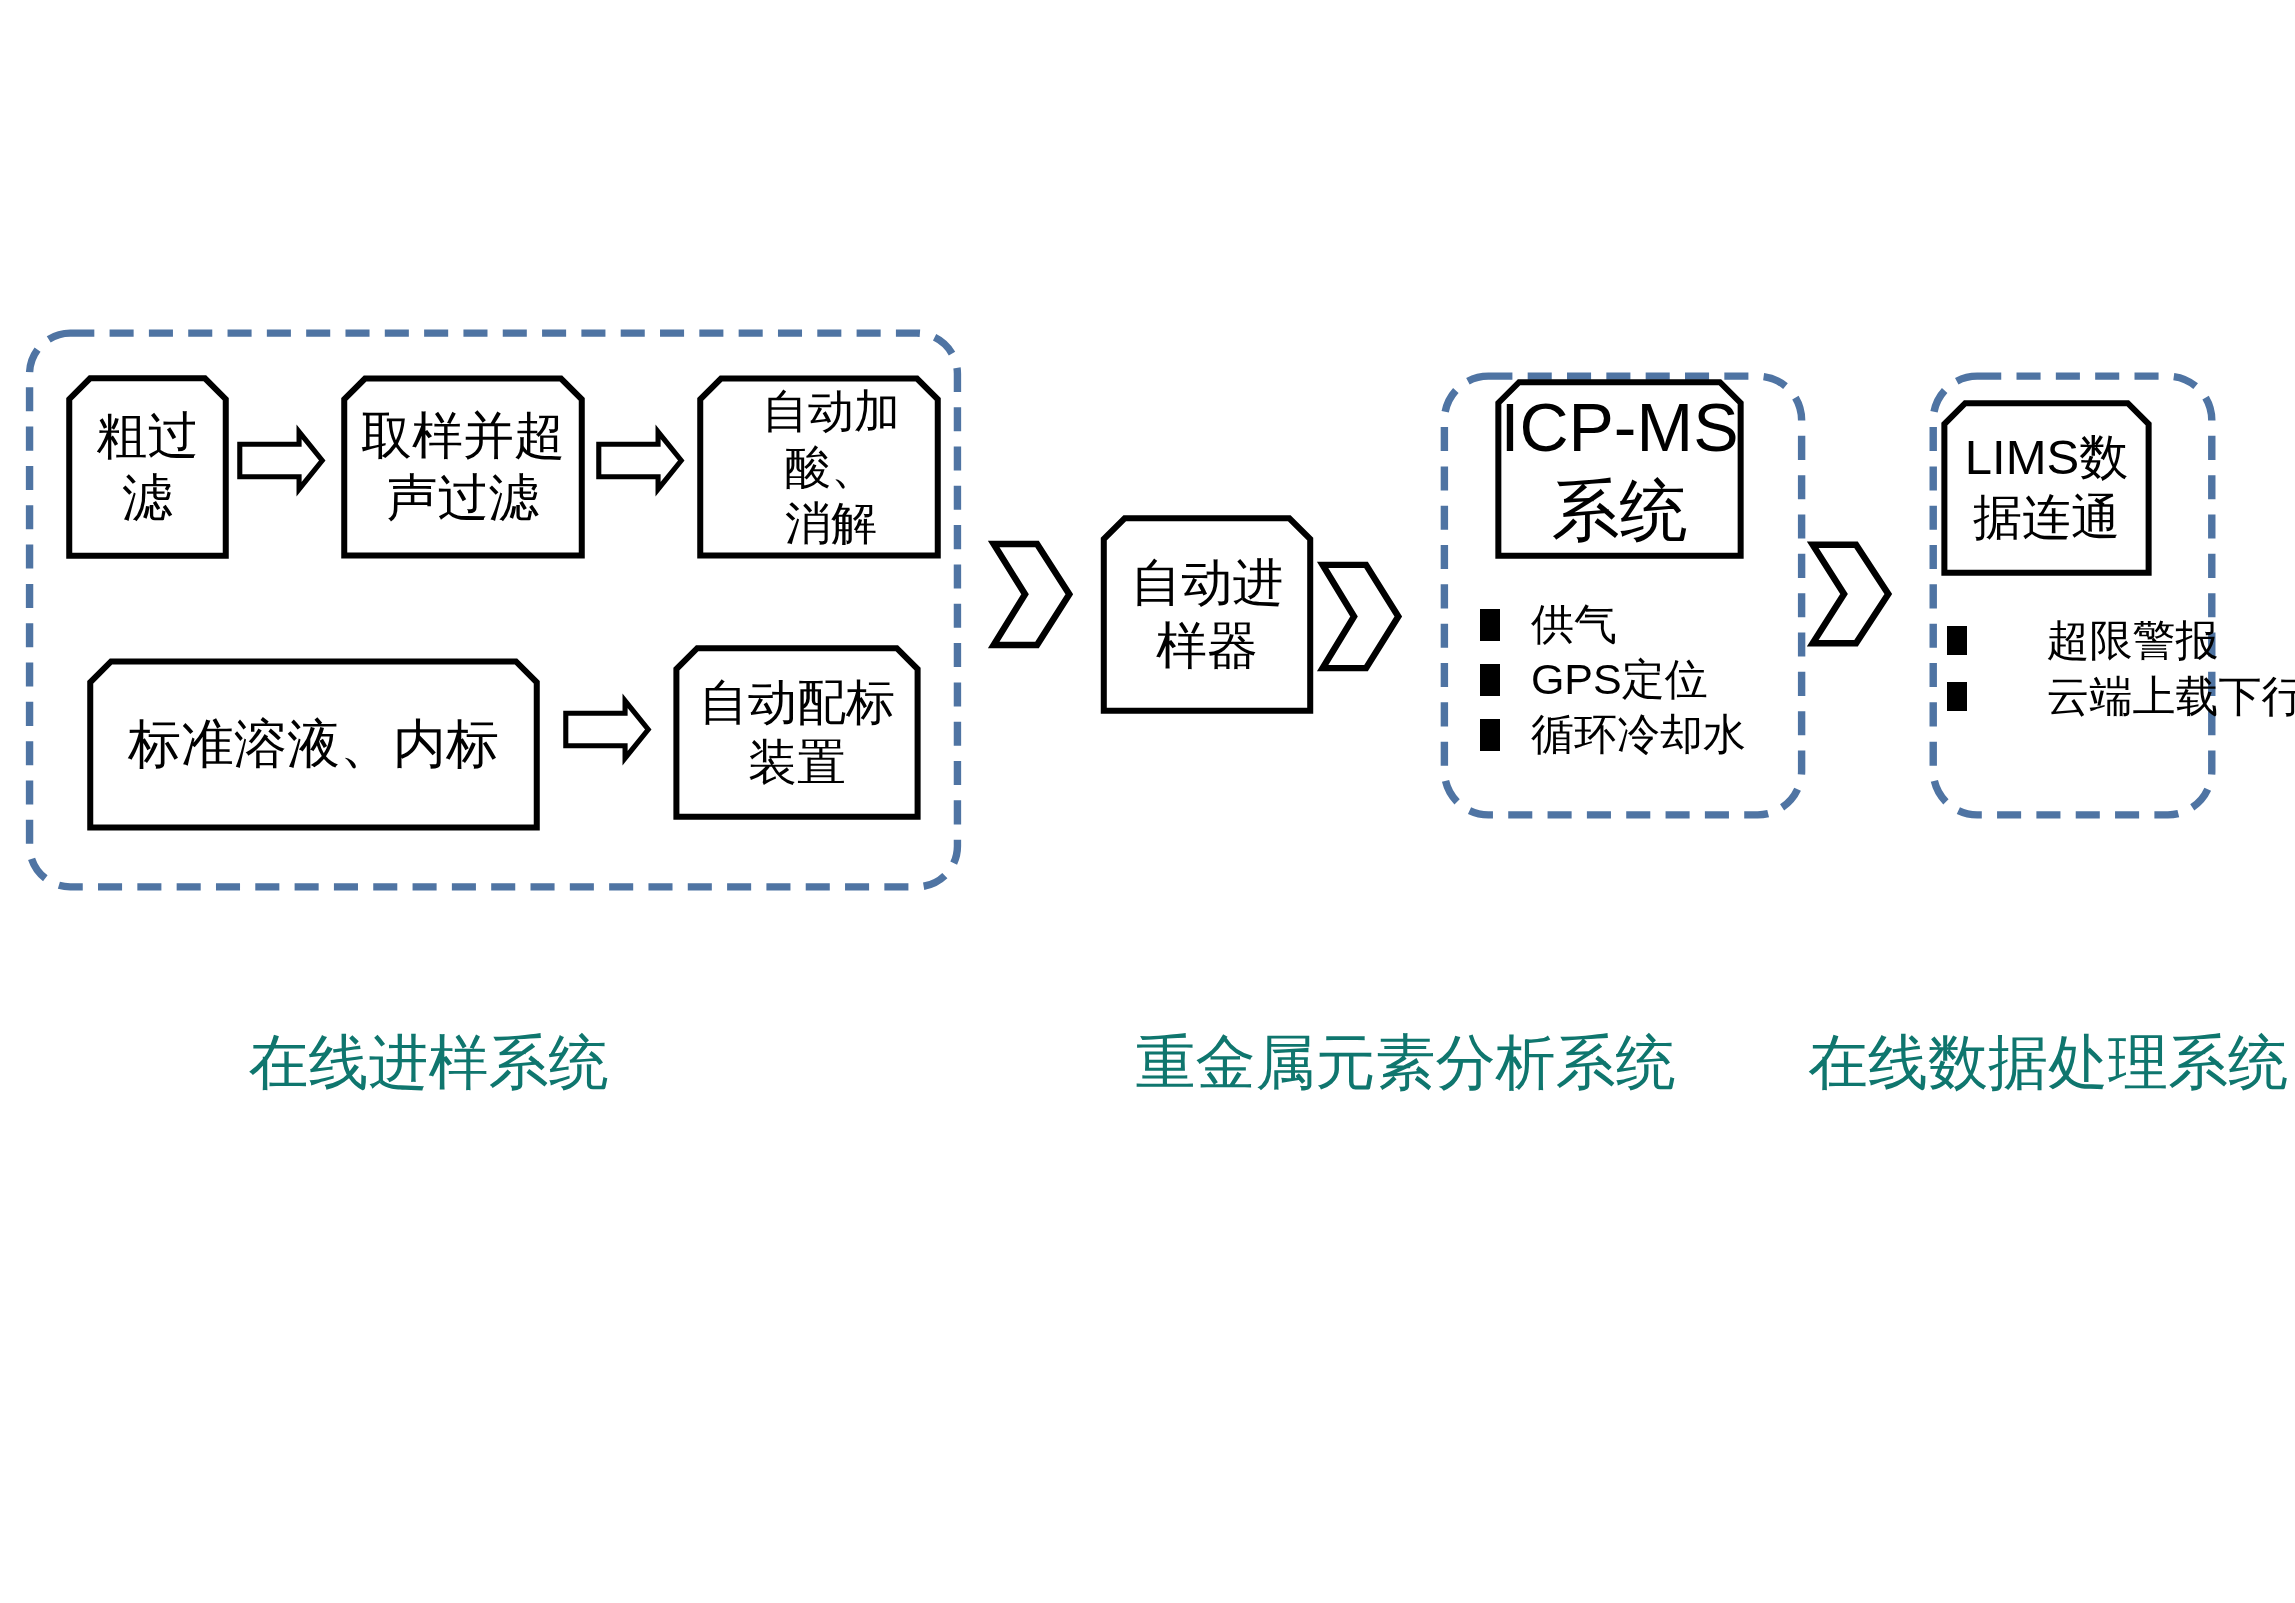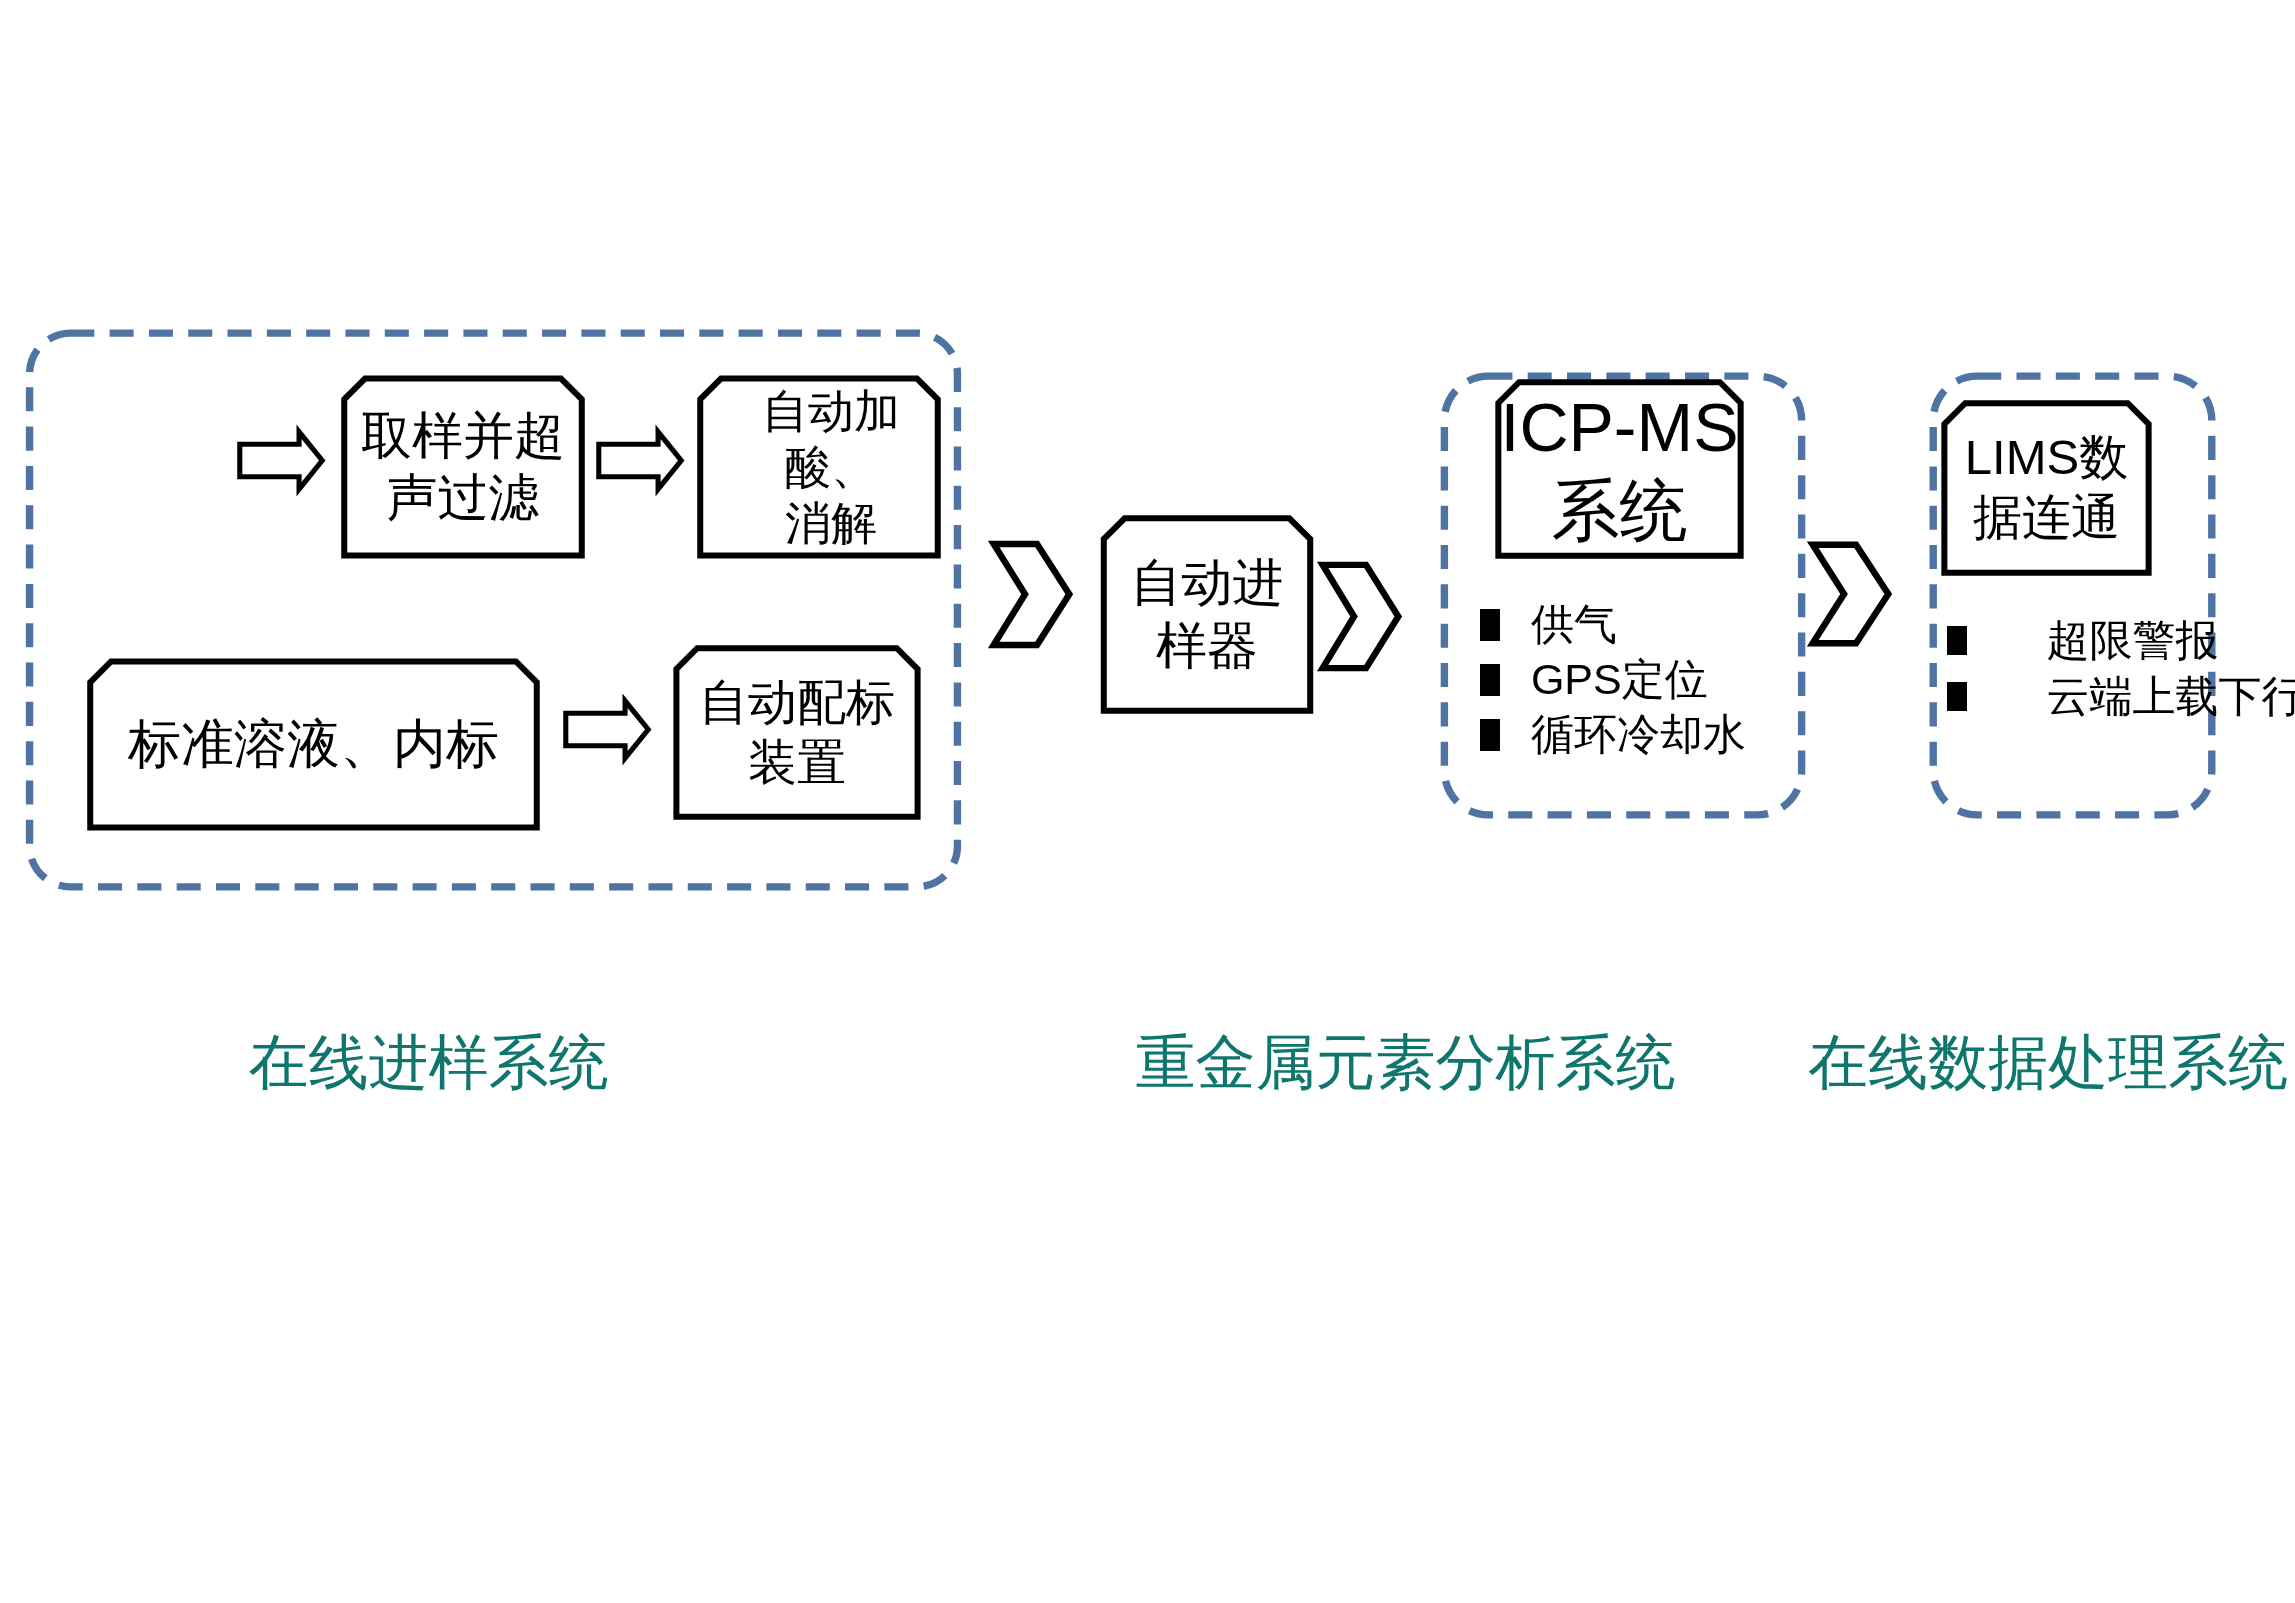--- a/index.html
+++ b/index.html
@@ -65,20 +65,27 @@
   </svg>
 
   <svg class="abs" style="left:1440px; top:372px;" width="366" height="447" viewBox="0 0 790 966">
     <rect x="9" y="9" width="772" height="948" rx="95" fill="none" stroke="#4f74a3" stroke-width="16" stroke-dasharray="52 33"></rect>
   </svg>
 
   <svg class="abs" style="left:1929px; top:372px;" width="287" height="447" viewBox="0 0 620 966">
     <rect x="9" y="9" width="602" height="948" rx="95" fill="none" stroke="#4f74a3" stroke-width="16" stroke-dasharray="52 33"></rect>
   </svg>
 
+  <div class="shapebox" style="left:66px; top:375px; width:163px; height:184px;">
+    <svg viewBox="0 0 352 397">
+      <polygon points="52,7 300,7 345,52 345,390 7,390 7,52" fill="#ffffff" stroke="#000000" stroke-width="13"></polygon>
+    </svg>
+    <div class="blabel fs110">粗过
+滤</div>
+  </div>
 
   <svg class="abs" style="left:237px; top:428px;" width="88" height="65" viewBox="0 0 190 140">
     <polygon points="6,35 134,35 134,8 184,70 134,132 134,105 6,105" fill="#ffffff" stroke="#000000" stroke-width="11"></polygon>
   </svg>
 
   <div class="shapebox" style="left:341px; top:375px; width:244px; height:184px;">
     <svg viewBox="0 0 528 397">
       <polygon points="52,7 476,7 521,52 521,390 7,390 7,52" fill="#ffffff" stroke="#000000" stroke-width="13"></polygon>
     </svg>
     <div class="blabel fs110">取样并超

